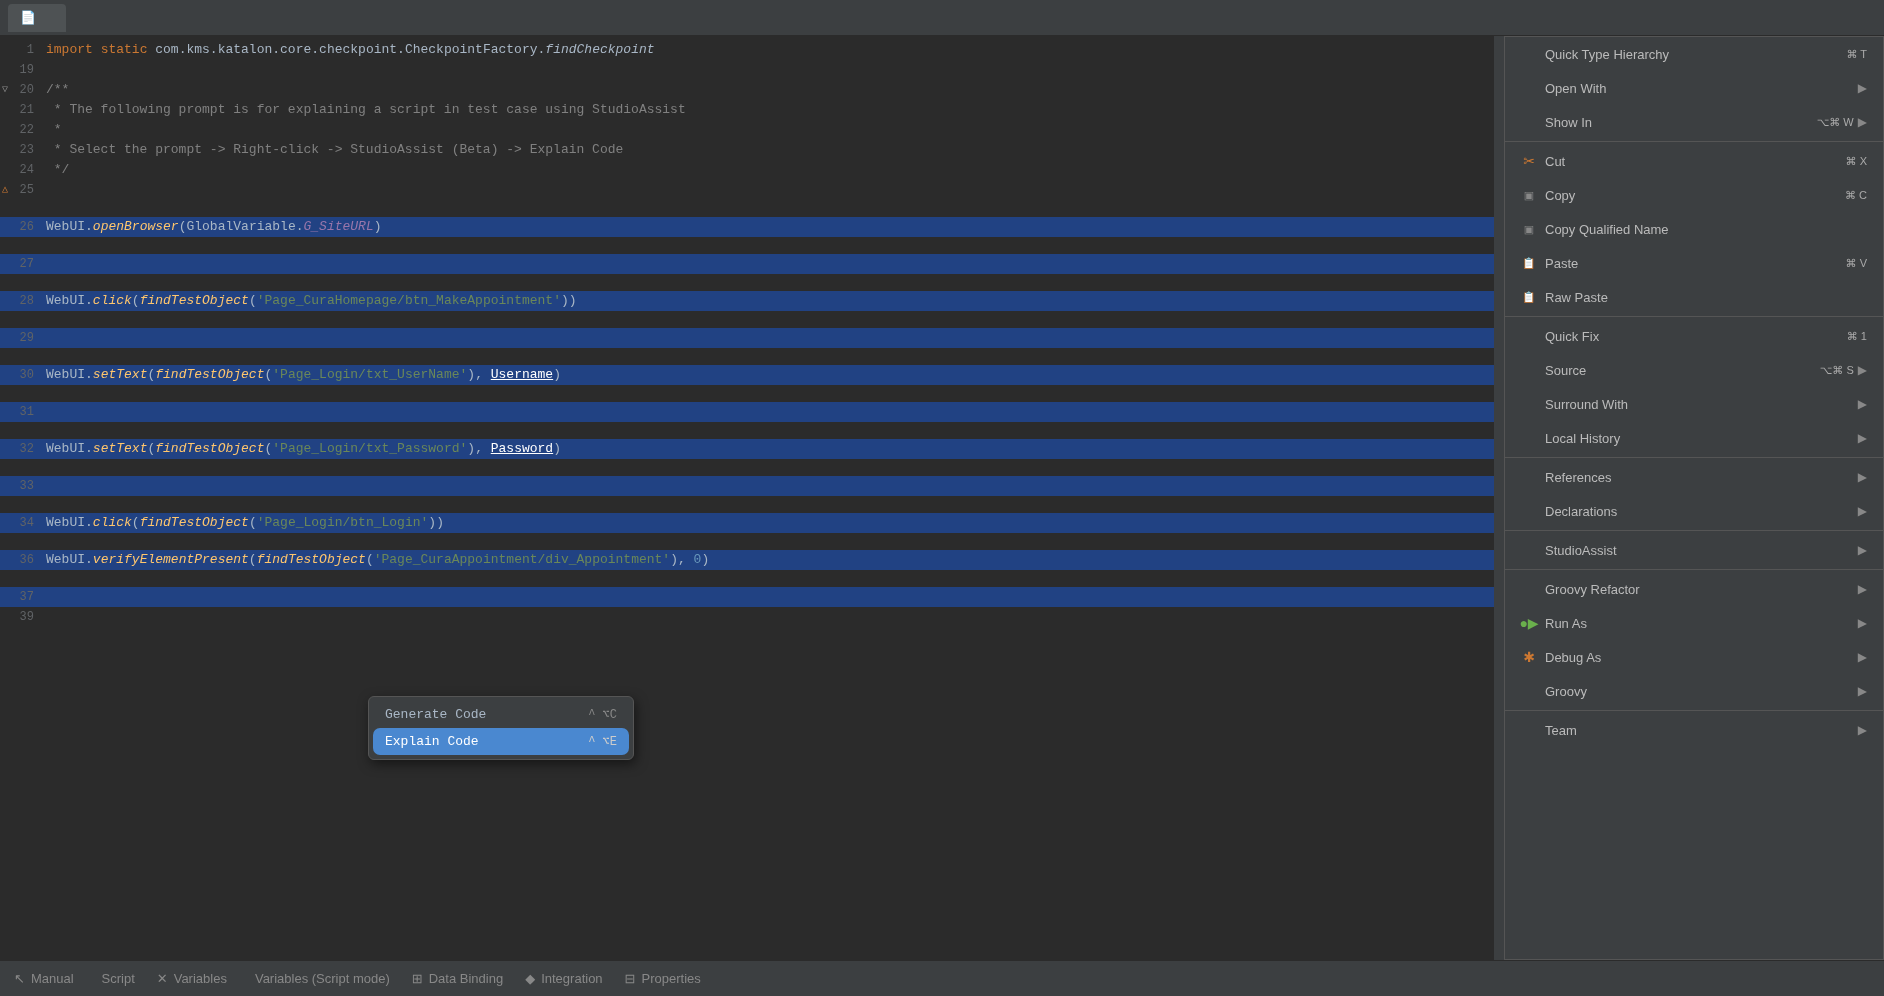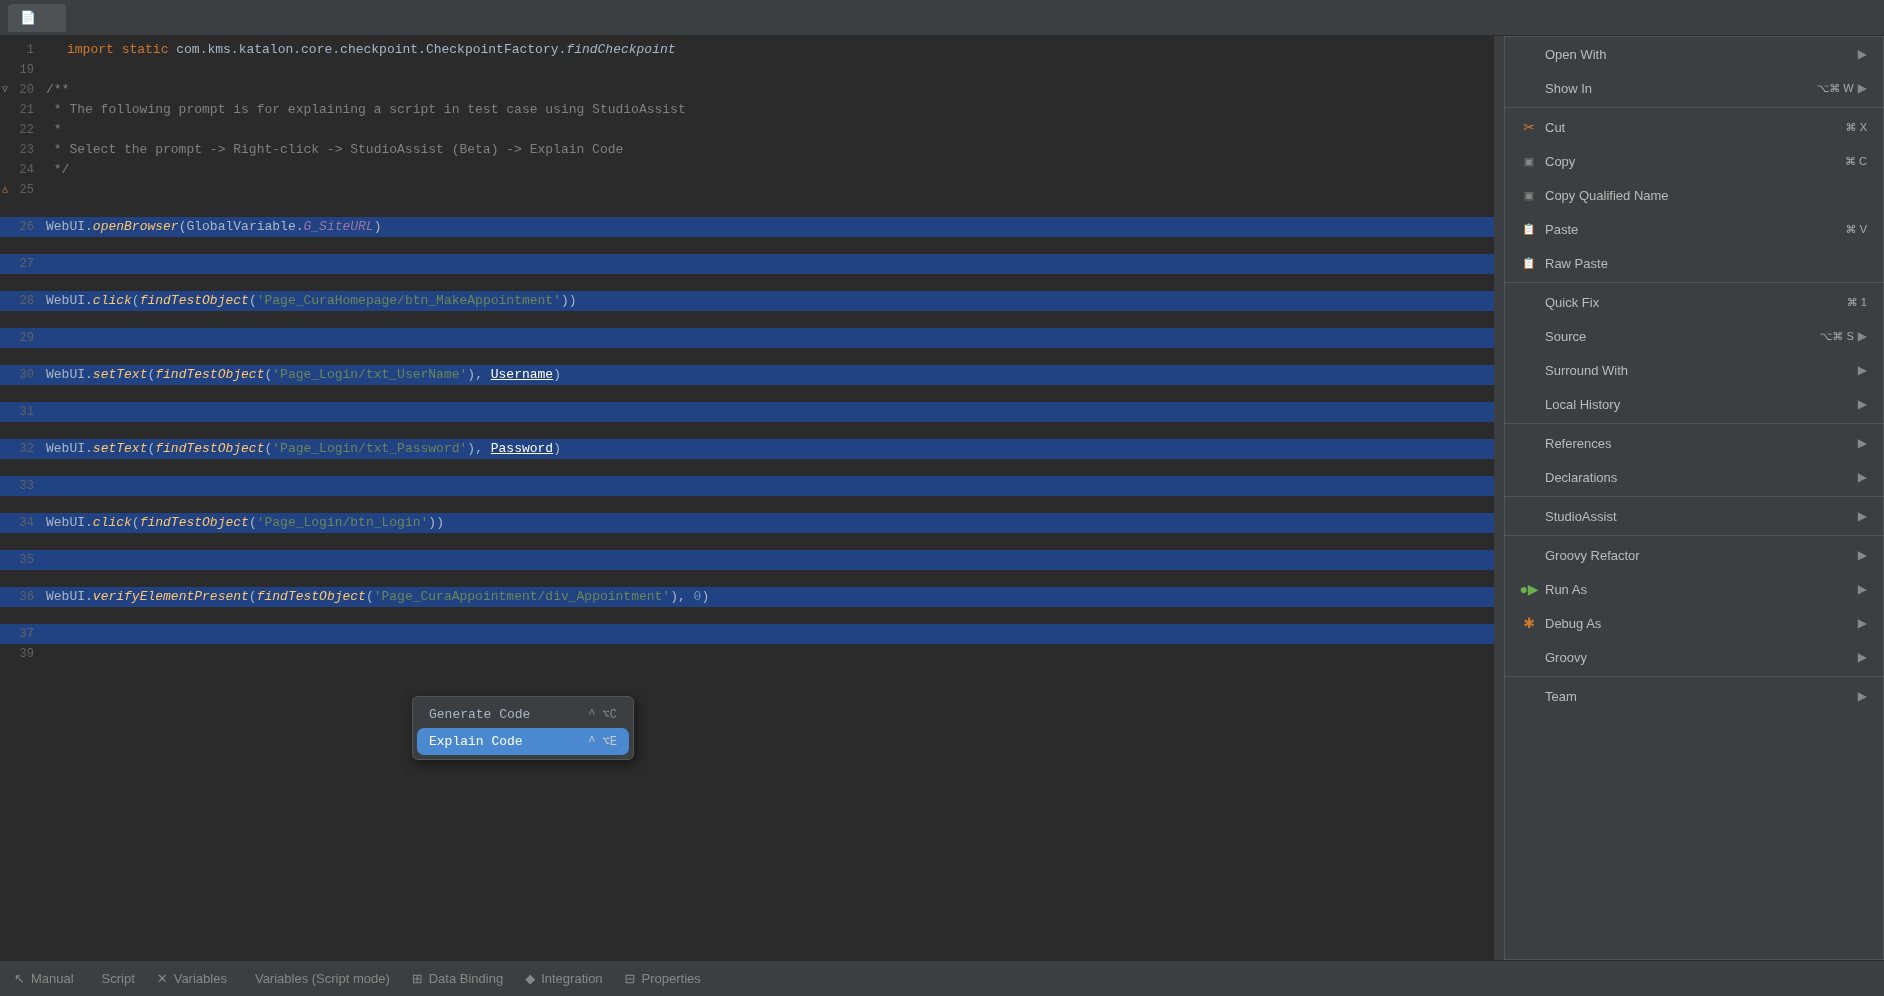--- a/index.html
+++ b/index.html
@@ -90,41 +90,41 @@
 
     .line-selected {
       background: #214283;
       margin-top: 17px;
     }
     .line-selected .line-content {
       color: #a9b7c6;
     }
 
     
-    .kw { color: #cc7832; margin-left: 21px; } 
+    .kw { color: #cc7832; } 
     .kw-static { color: #cc7832; }
     .import-path { color: #a9b7c6; }
     .comment { color: #808080; }
     .string { color: #6a8759; }
     .method { color: #ffc66d; font-style: italic; }
     .class-name { color: #a9b7c6; }
     .global-var { color: #9876aa; font-style: italic; }
     .param-name { color: #ffffff; text-decoration: underline; }
     .number { color: #6897bb; }
 
     
     .studio-assist-tooltip {
       position: absolute;
       bottom: 200px;
       right: 860px;
       background: #3c3f41;
       border: 1px solid #555;
       border-radius: 6px;
       padding: 4px;
-      width: 222px;
+      width: 266px;
       box-shadow: 2px 4px 12px rgba(0,0,0,0.5);
       z-index: 100;
     }
 
     .tooltip-item {
       display: flex;
       justify-content: space-between;
       align-items: center;
       padding: 6px 12px;
       color: #a9b7c6;
@@ -319,24 +319,20 @@
         </div>
         <div class="code-line line-selected">
           <div class="line-number">33</div>
           <div class="line-content"></div>
         </div>
         <div class="code-line line-selected">
           <div class="line-number">34</div>
           <div class="line-content"><span class="class-name">WebUI</span>.<span class="method">click</span>(<span class="method">findTestObject</span>(<span class="string">'Page_Login/btn_Login'</span>))</div>
         </div>
         <div class="code-line line-selected">
-          <div class="line-number">35</div>
-          <div class="line-content"></div>
-        </div>
-        <div class="code-line line-selected">
           <div class="line-number">36</div>
           <div class="line-content"><span class="class-name">WebUI</span>.<span class="method">verifyElementPresent</span>(<span class="method">findTestObject</span>(<span class="string">'Page_CuraAppointment/div_Appointment'</span>), <span class="number">0</span>)</div>
         </div>
         <div class="code-line line-selected">
           <div class="line-number">37</div>
           <div class="line-content"></div>
         </div>
         <div class="code-line">
           <div class="line-number">39</div>
           <div class="line-content"></div>
@@ -351,20 +347,29 @@
       <div class="tooltip-item selected" id="tooltip-explain">
         <span>Explain Code</span>
         <span class="tooltip-shortcut">^ ⌥E</span>
       </div>
     </div>
   </div>
 
   <div class="scrollbar-gutter"></div>
 
   <div class="context-menu" id="context-menu">
+  <div class="menu-item">
+        <div class="menu-item-left">
+          <span class="menu-icon"></span>
+          <span>Quick Type Hierarchy</span>
+        </div>
+        <div class="menu-shortcut">
+          <span class="kbd">⌘ T</span>
+        </div>
+      </div>
       <div class="menu-item">
         <div class="menu-item-left">
           <span class="menu-icon"></span>
           <span>Open With</span>
         </div>
         <div class="menu-shortcut">
           <span class="menu-arrow">▶</span>
         </div>
       </div>
       <div class="menu-item">

